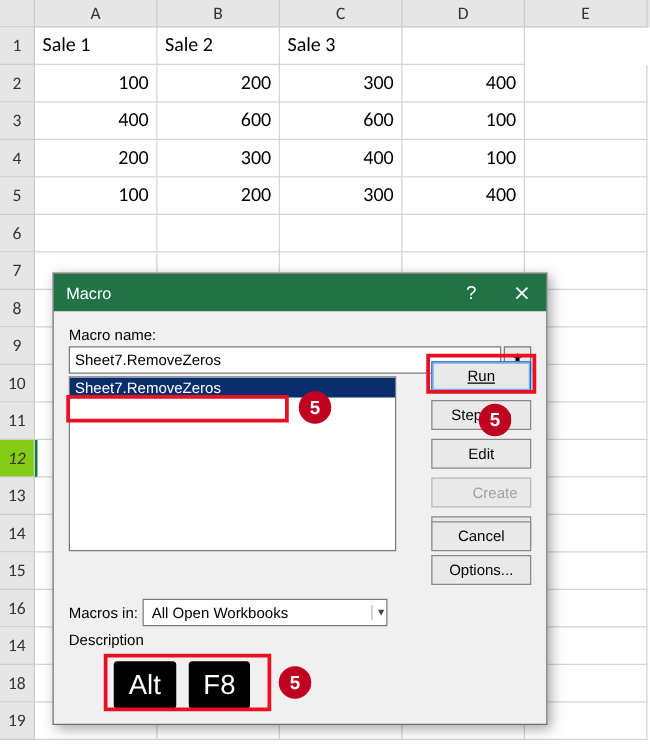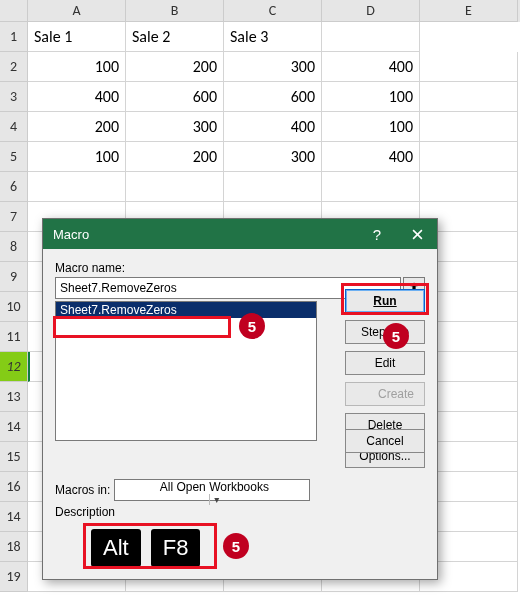--- a/index.html
+++ b/index.html
@@ -156,56 +156,55 @@
     display:flex; flex-direction:column;
     gap:7px;
   }
   .dlgbtn {
     height:24px;
     border:1px solid #888;
     background:#e9e9e9;
     font-family:inherit; font-size:12px;
     display:flex; align-items:center; justify-content:center;
   }
-  .dlgbtn.primary { border:1px solid #0a62c9; box-shadow: inset 0 0 0 1px #6db0f2; font-weight: bold; }
+  .dlgbtn.primary { border:1px solid #0a62c9; box-shadow: inset 0 0 0 1px #6db0f2; }
   .dlgbtn.disabled { color:#a0a0a0; border-color:#b8b8b8;padding-left:22px; }
 
   .macros-in-row {
     position:absolute;
     left:12px; top:230px;
     display:flex; align-items:center; gap:4px;
   }
   .select {
     width:196px; height:22px;
     border:1px solid #7a7a7a;
     background:#fff;
     display:flex; align-items:center; justify-content:space-between;
     padding:0 2px 0 6px;
-    flex-direction:column;
   }
   .select .chev { font-size:10px; color:#444; border-left:1px solid #bbb; padding-left:4px; }
 
   .desc-label { position:absolute; left:12px; top:256px; }
 
   .keycaps {
     position:absolute;
     left:48px; top:280px;
     display:flex; gap:10px; align-items:flex-start;
   }
   .keycap {
     background:#000; color:#fff;
     font-family: Arial, sans-serif;
     font-size:22px;
     padding:6px 12px;
     border-radius:3px;
   }
 
   .cancel-area {
     position:absolute;
-    right:12px; bottom:0;padding-left:24px;
+    right:12px; bottom:12px;padding-left:24px;
   }
 </style>
 </head>
 <body>
 
 <div class="sheet">
   <div class="colheads">
     <div class="corner"></div>
     <div class="colhead">A</div>
     <div class="colhead">B</div>

